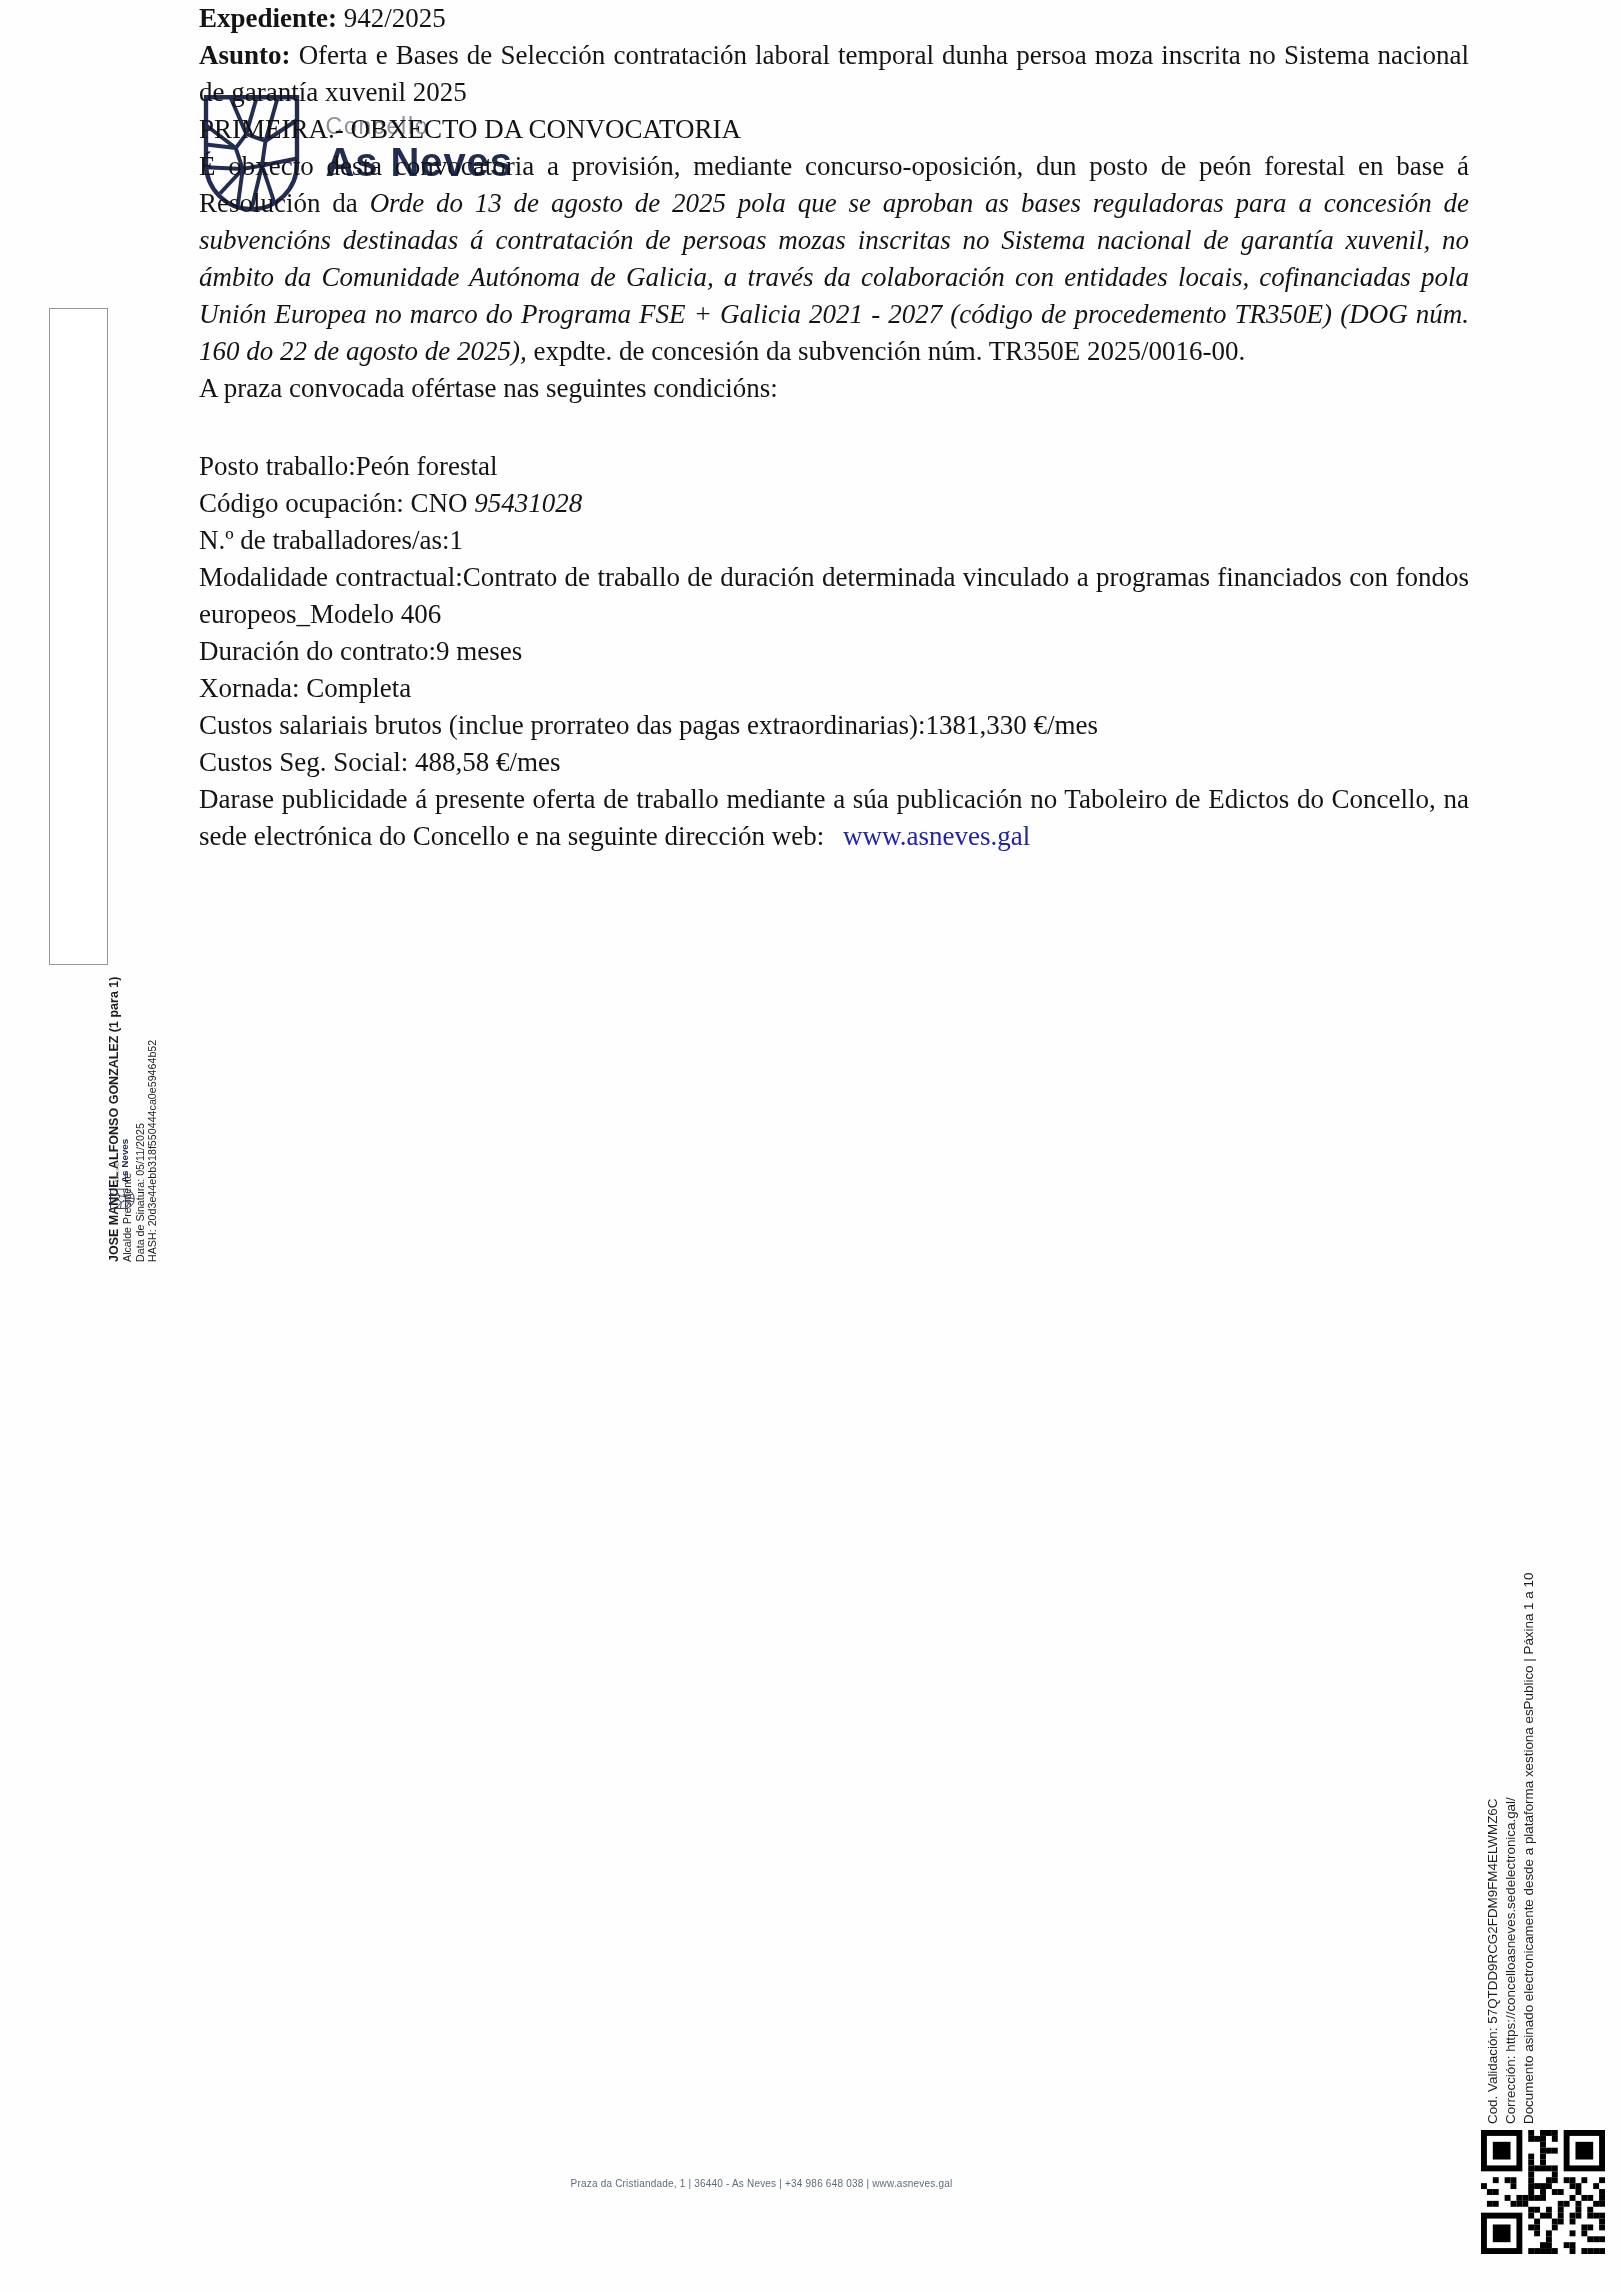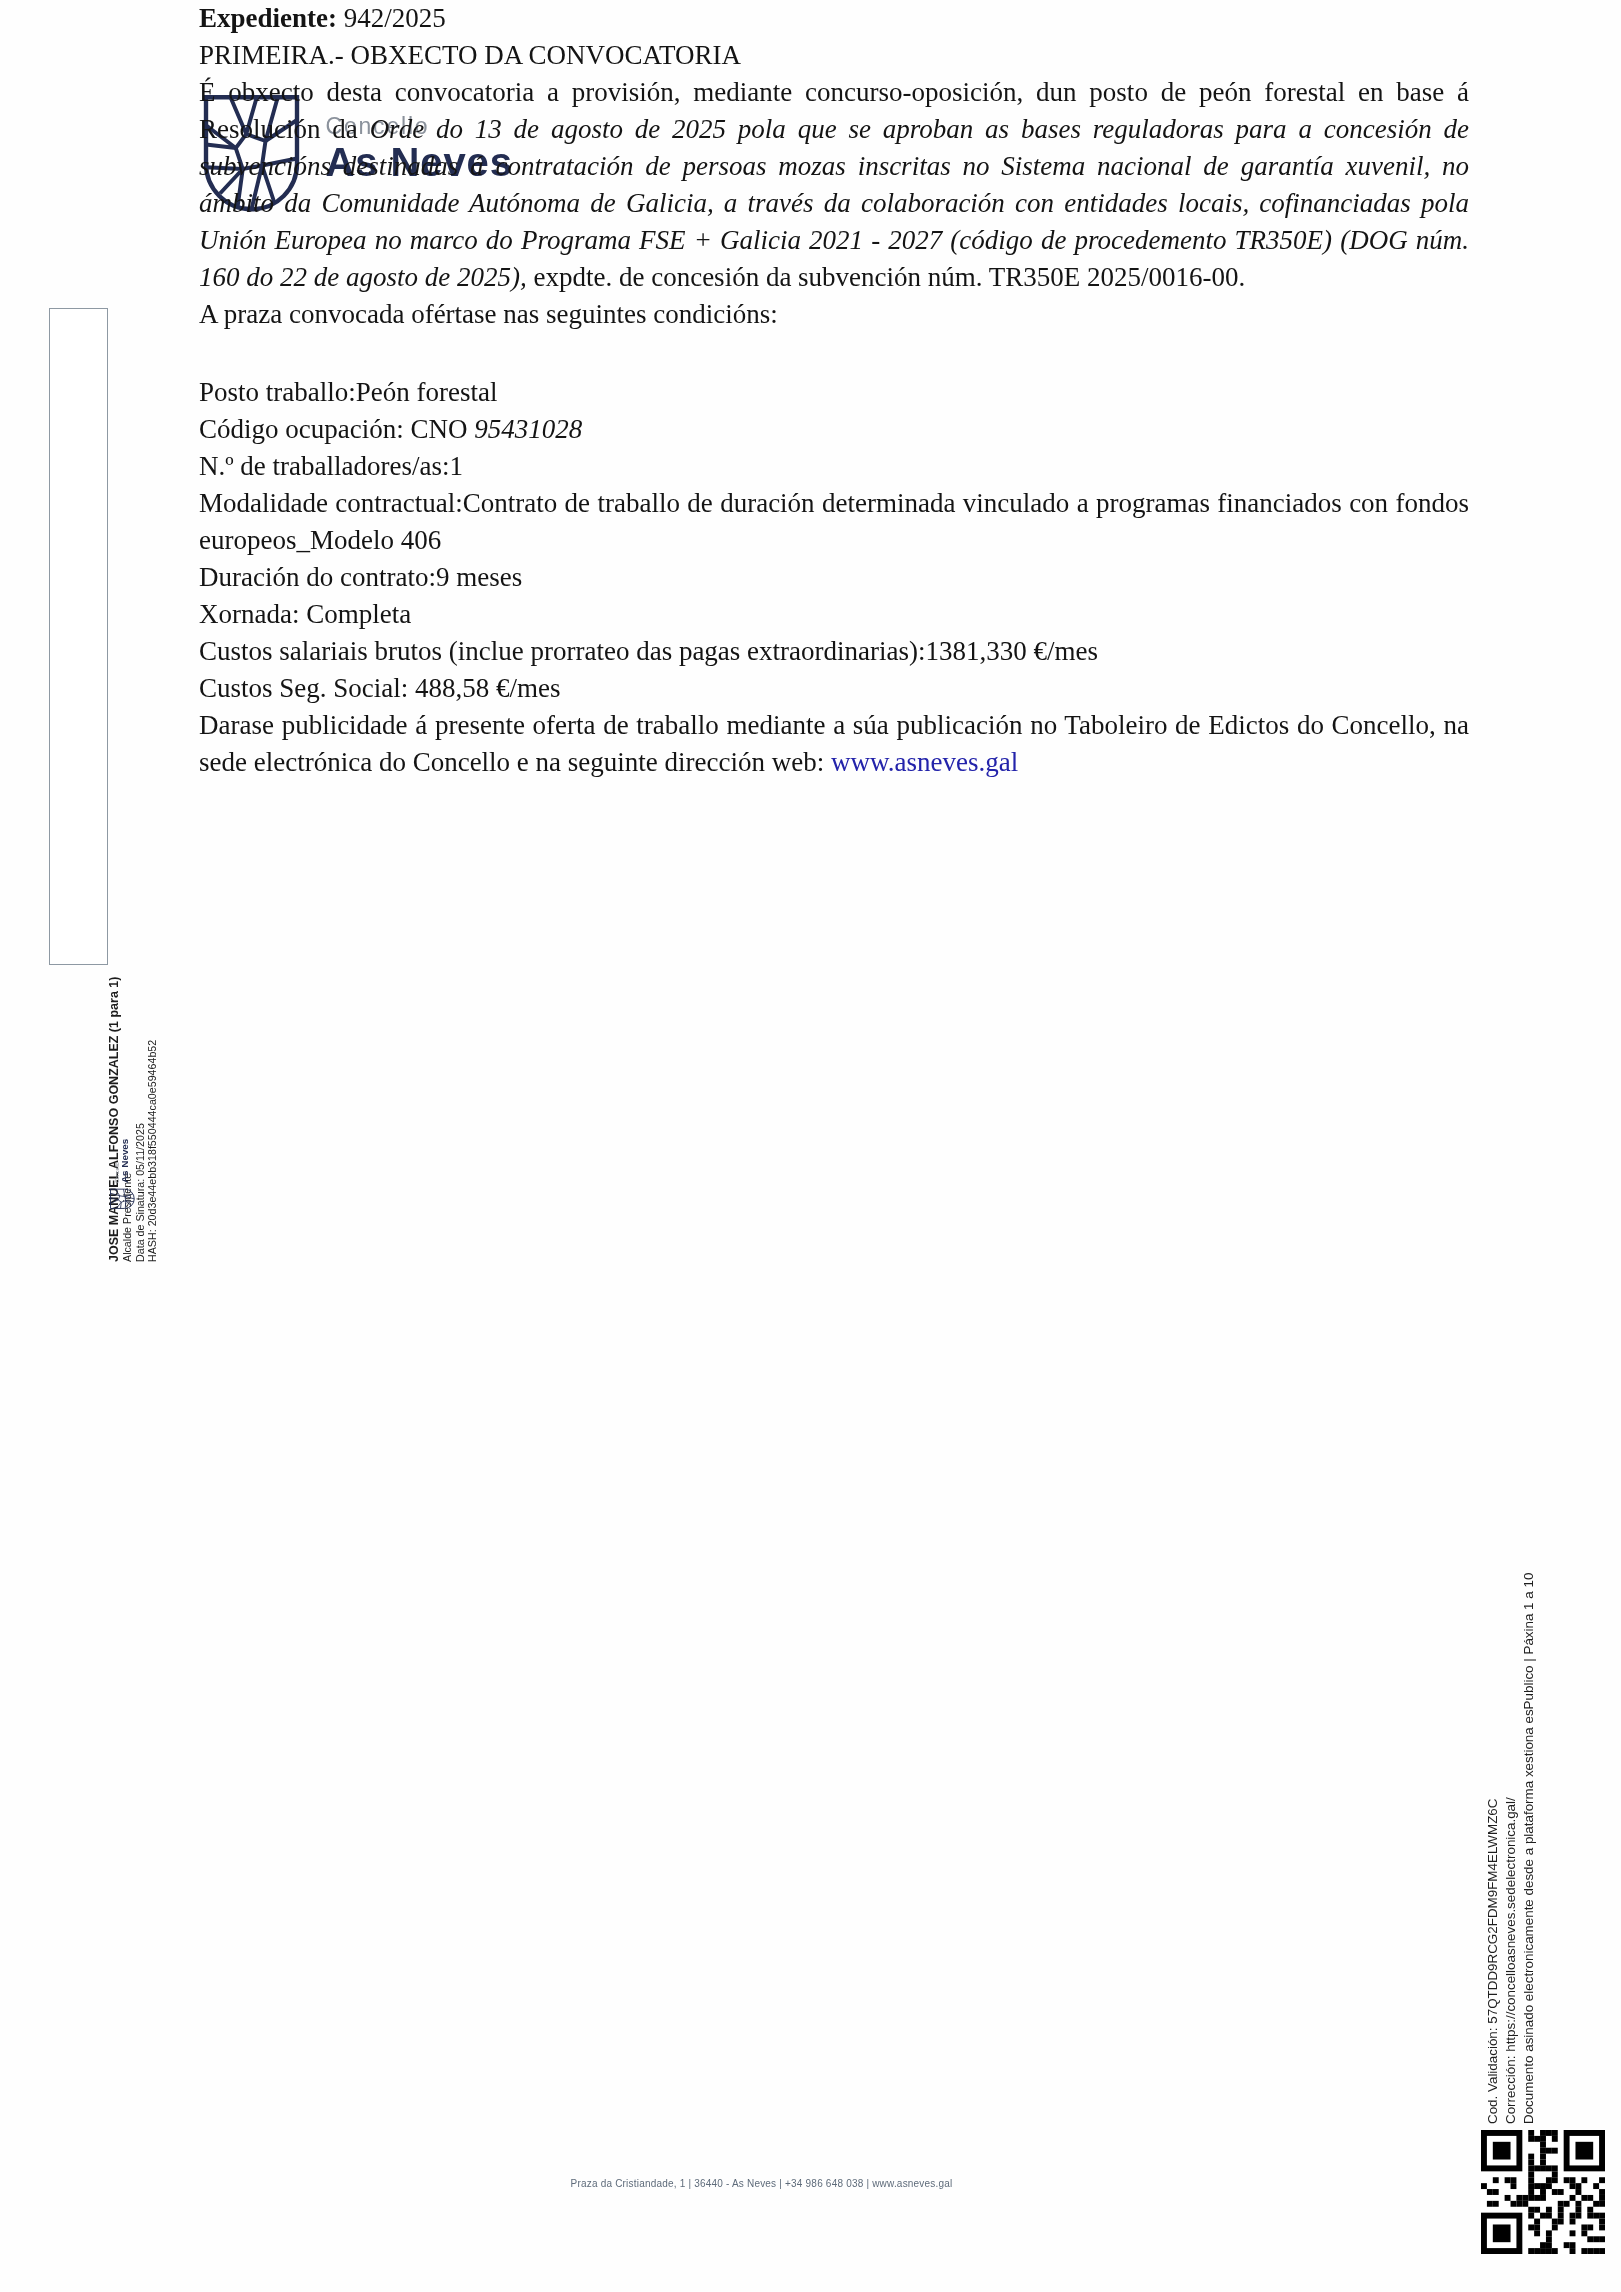--- a/index.html
+++ b/index.html
@@ -33,21 +33,21 @@
   .content p{margin:0;}
   .m-exp{margin-top:295px;}
   .m-asunto{margin-top:20.6px;text-align:justify;}
   .m-title{margin-top:72px;font-weight:bold;text-align:justify;}
   .m-primeira{margin-top:52px;}
   .m-obxecto{margin-top:35px;text-align:justify;}
   .m-apraza{margin-top:73px;}
   .m-conditions{margin-top:41px;}
   .m-conditions .cond-just{text-align:justify;}
   .m-darase{margin-top:54px;text-align:justify;}
-  .web-link{color:#2323aa;text-decoration:none;cursor:pointer;}
+  .web-link{color:#2323aa;text-decoration:none;cursor:pointer;margin-left:12px;}
   
   .side-rot{position:absolute;left:1484px;top:2124px;width:752px;transform:rotate(-90deg);transform-origin:0 0;
             font-family:"Liberation Sans",sans-serif;font-size:13.4px;line-height:18px;color:#1e1e1e;white-space:nowrap;}
   
   .qr{position:absolute;left:1481px;top:2130px;width:124px;height:124px;background:#fff;}
   
   .footer{position:absolute;left:199px;top:2178px;width:1125px;text-align:center;
           font-family:"Liberation Sans",sans-serif;font-size:10px;color:#5e6b7a;letter-spacing:0.2px;}
   .shield-stroke{fill:none;stroke:#232d52;}
 </style>
@@ -90,20 +90,21 @@
       <div>
         <div class="mini-top">Concello</div>
         <div class="mini-name">As Neves</div>
       </div>
     </div>
   </aside>
 
   <main class="content">
     <p class="m-exp"><b>Expediente:</b> <span>942/2025</span></p>
 
+    <p class="m-asunto"><b>Asunto:</b> <span>Oferta e Bases de Selección contratación laboral temporal dunha persoa moza inscrita no Sistema nacional de garantía xuvenil  2025</span></p>
 
 
     <p class="m-primeira">PRIMEIRA.- OBXECTO DA CONVOCATORIA</p>
 
     <p class="m-obxecto"><span>É obxecto desta convocatoria a provisión, mediante concurso-oposición, dun posto de peón forestal en base á Resolución da</span> <i>Orde do 13 de agosto de 2025 pola que se aproban as bases reguladoras para a concesión de subvencións destinadas á contratación de persoas mozas inscritas no Sistema nacional de garantía xuvenil, no ámbito da Comunidade Autónoma de Galicia, a través da colaboración con entidades locais, cofinanciadas pola Unión Europea no marco do Programa FSE + Galicia 2021 - 2027 (código de procedemento TR350E) (DOG núm. 160 do 22 de agosto de 2025),</i> <span>expdte. de concesión da subvención  núm. TR350E 2025/0016-00.</span></p>
 
     <p class="m-apraza">A praza convocada ofértase nas seguintes condicións:</p>
 
     <div class="m-conditions">
       <div>Posto traballo:Peón forestal</div>

